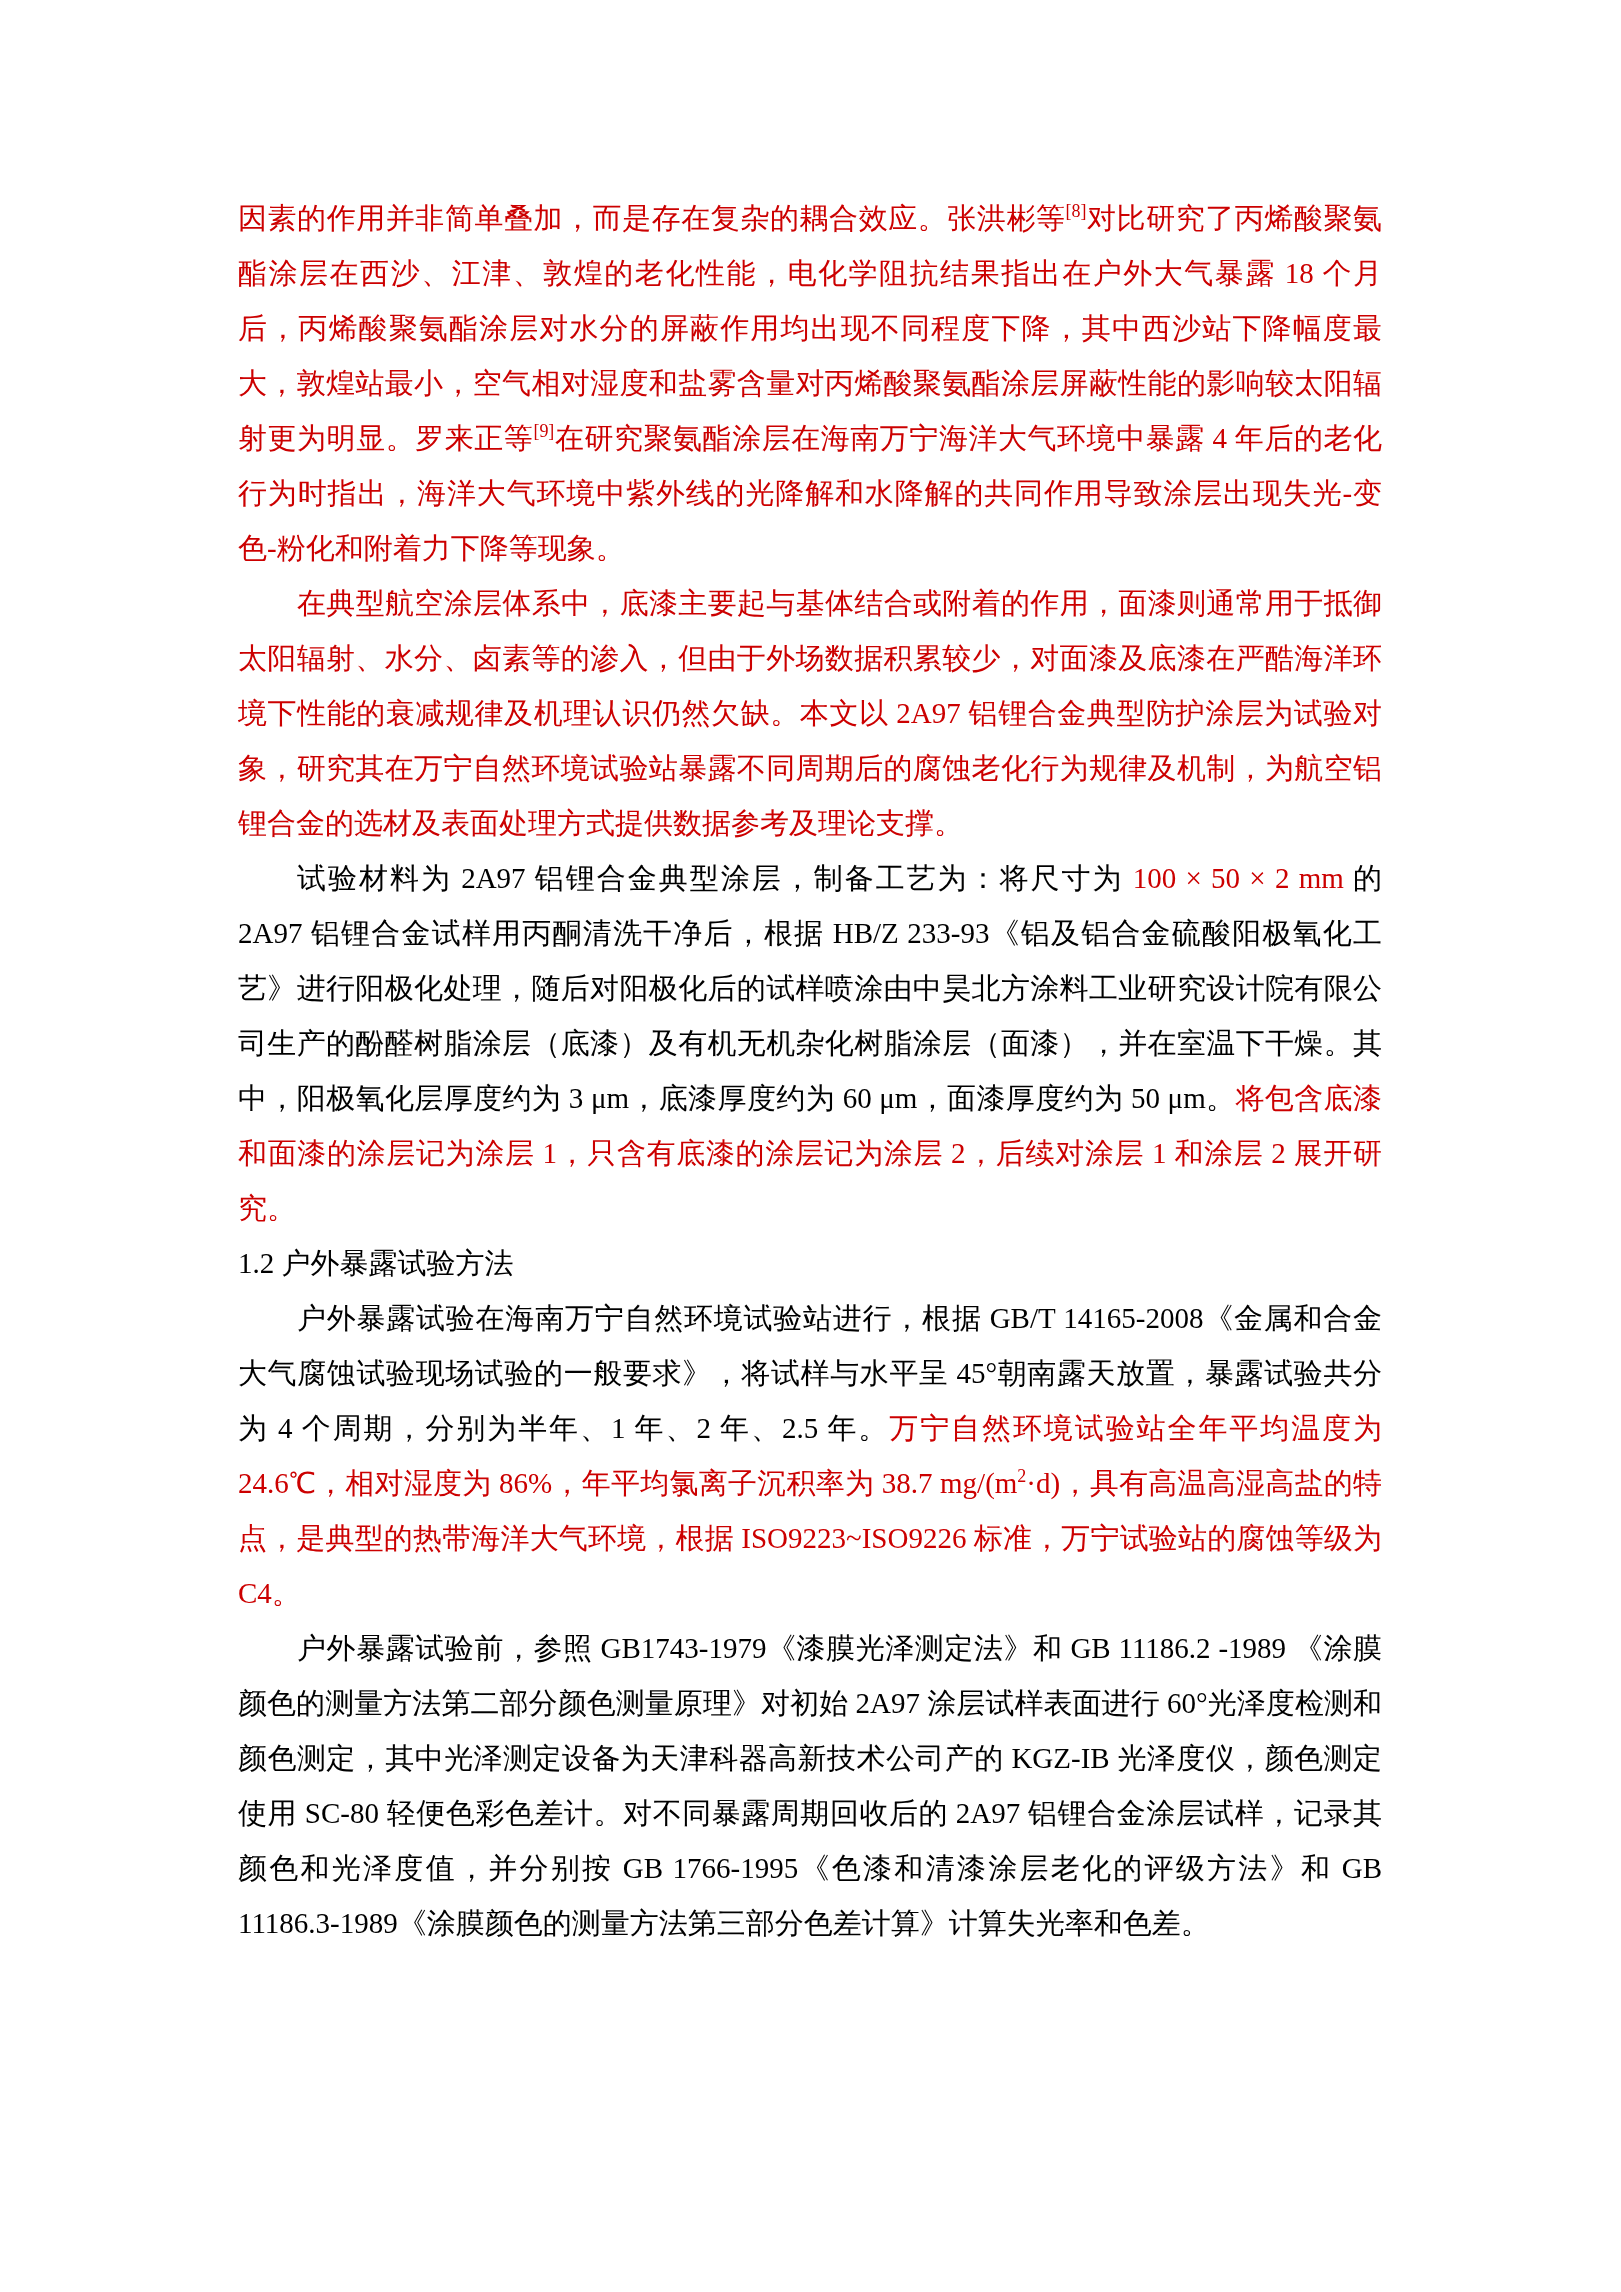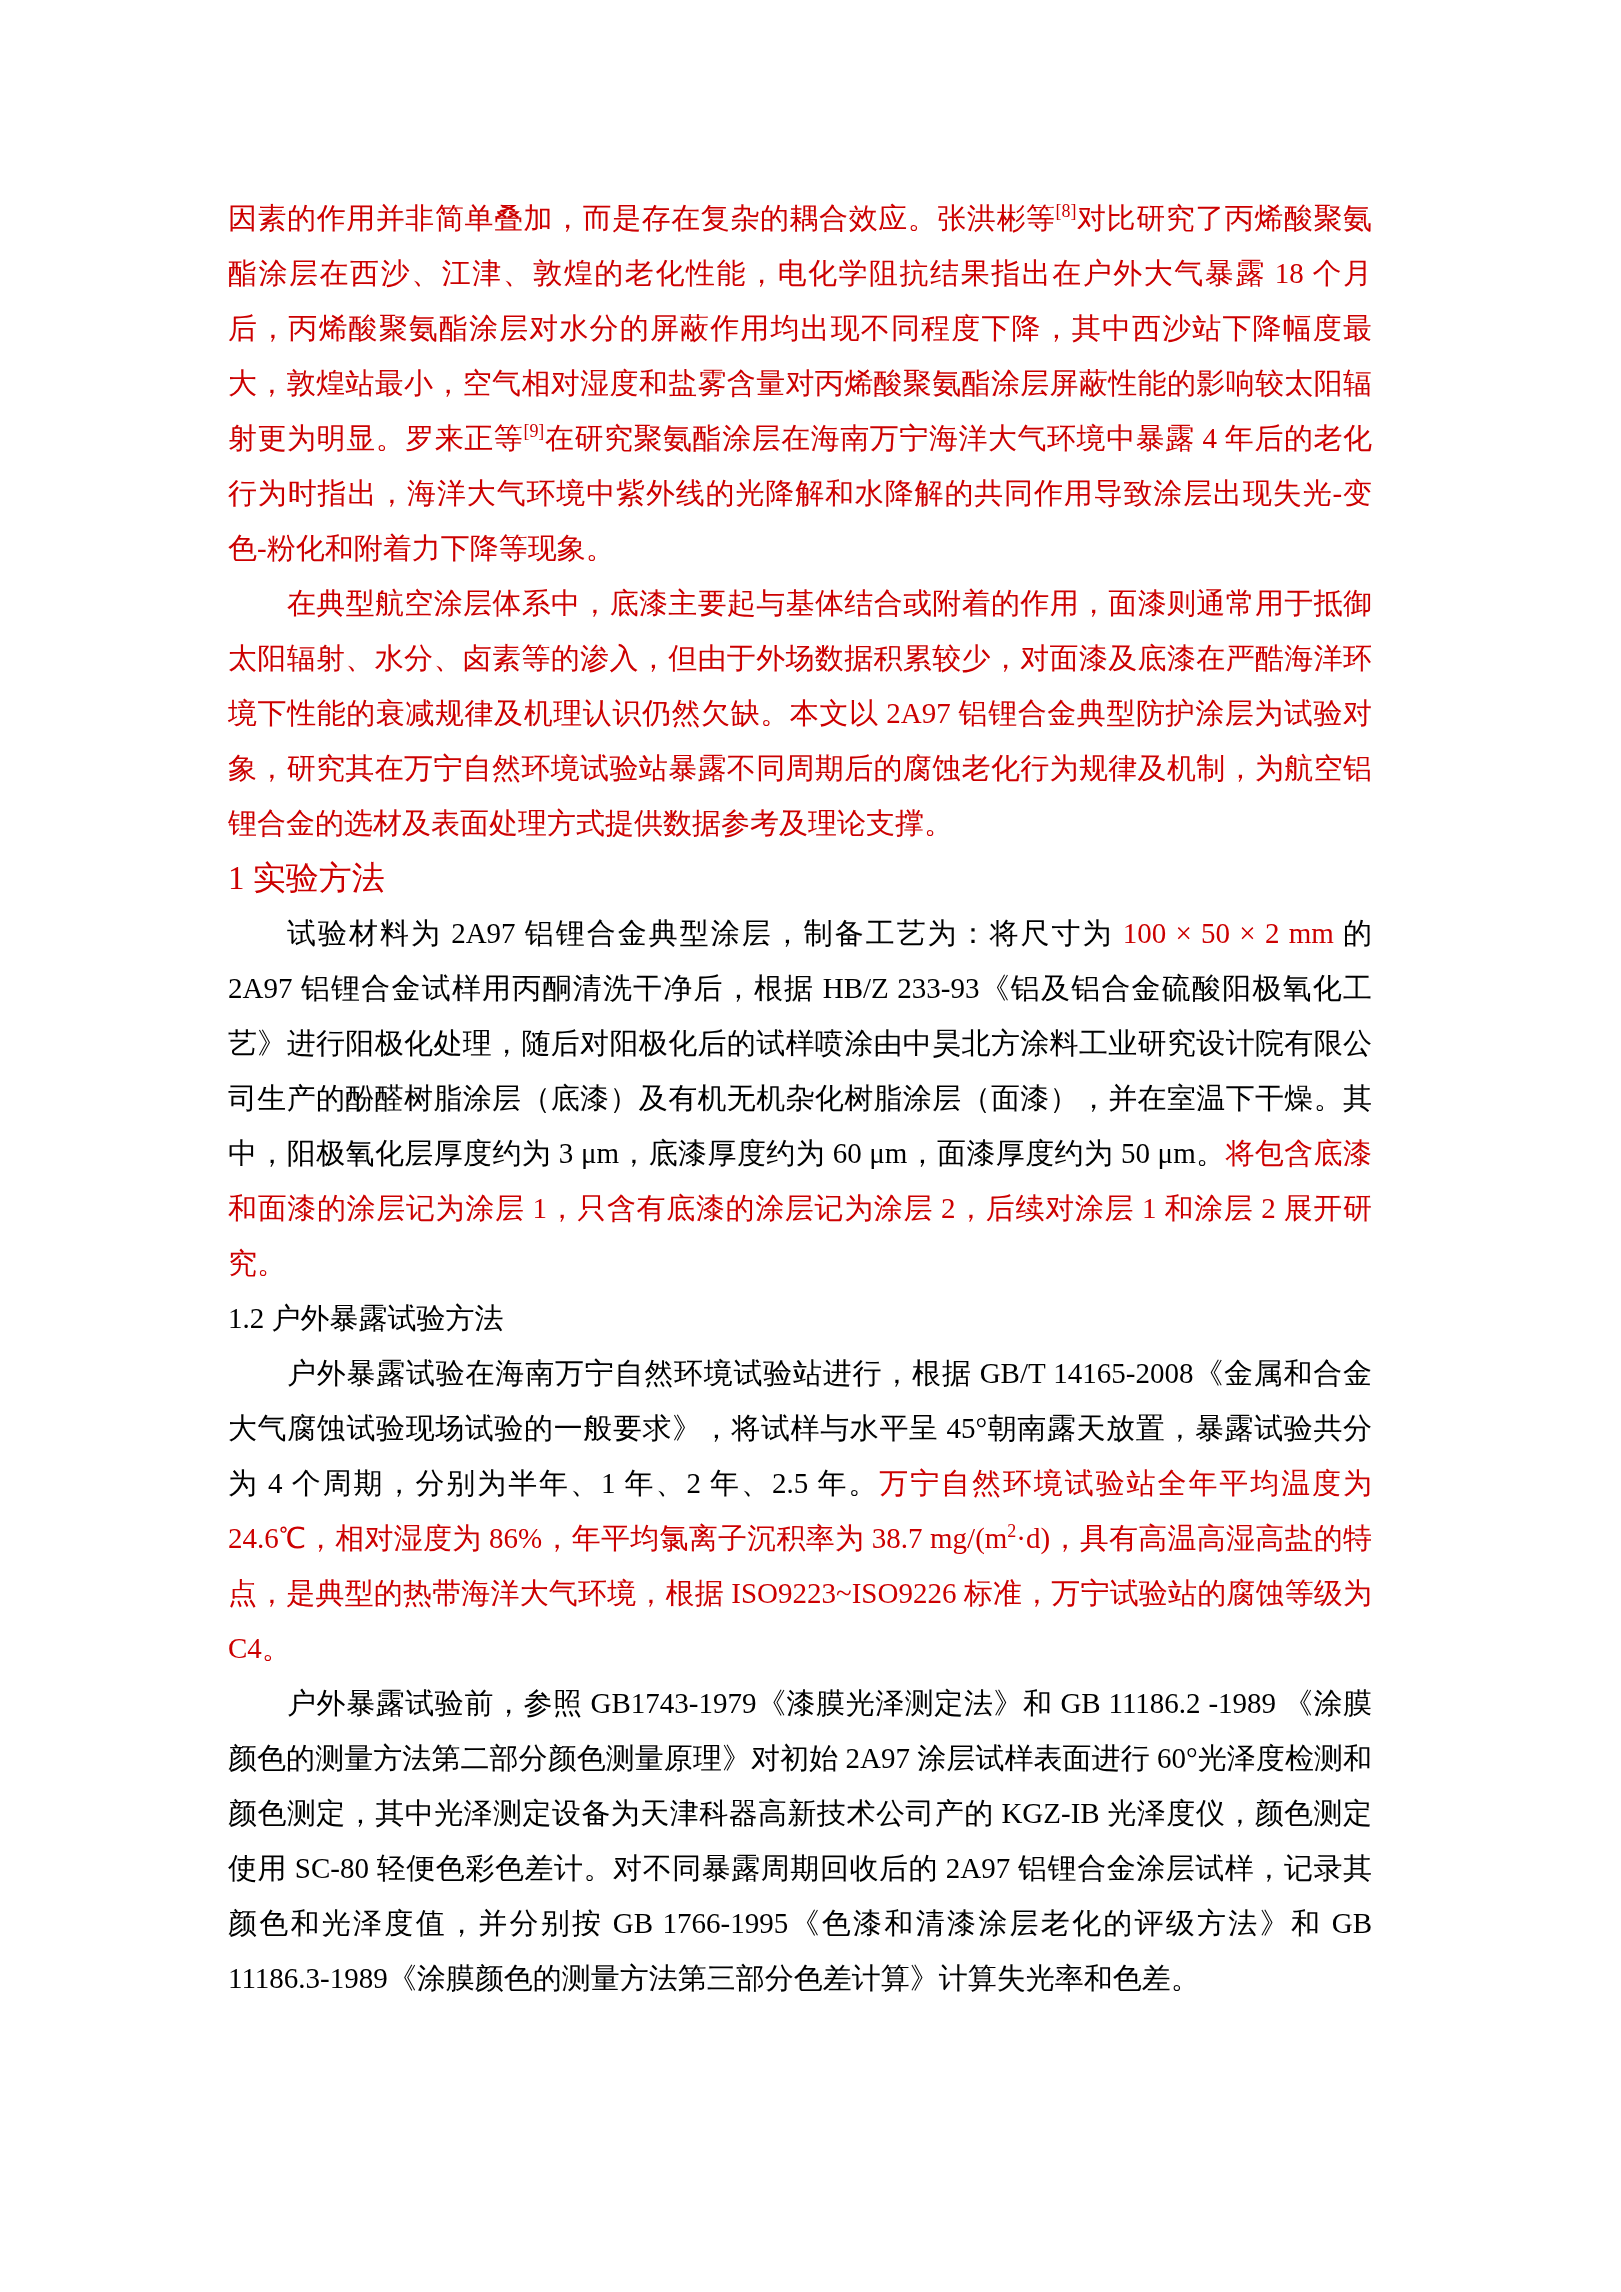--- a/index.html
+++ b/index.html
@@ -10,21 +10,21 @@
   .page {
     position: relative;
     width: 1621px;
     height: 2293px;
     background: #ffffff;
     overflow: hidden;
     font-family: "Liberation Serif", serif;
   }
   .content {
     position: absolute;
-    left: 228px;
+    left: 238px;
     top: 191px;
     width: 1144px;
   }
   .content p,
   .content h1,
   .content h2 {
     margin: 0;
     padding: 0;
     font-weight: normal;
   }
@@ -56,20 +56,19 @@
     vertical-align: super;
   }
 </style>
 </head>
 <body>
 
 <div class="page">
   <main class="content">
       <p class="body"><span style="color: rgb(204, 0, 0);">因素的作用并非简单叠加，而是存在复杂的耦合效应。张洪彬等</span><sup style="color: rgb(204, 0, 0);">[8]</sup><span style="color: rgb(204, 0, 0);">对比研究了丙烯酸聚氨酯涂层在西沙、江津、敦煌的老化性能，电化学阻抗结果指出在户外大气暴露 18 个月后，丙烯酸聚氨酯涂层对水分的屏蔽作用均出现不同程度下降，其中西沙站下降幅度最大，敦煌站最小，空气相对湿度和盐雾含量对丙烯酸聚氨酯涂层屏蔽性能的影响较太阳辐射更为明显。罗来正等</span><sup style="color: rgb(204, 0, 0);">[9]</sup><span style="color: rgb(204, 0, 0);">在研究聚氨酯涂层在海南万宁海洋大气环境中暴露 4 年后的老化行为时指出，海洋大气环境中紫外线的光降解和水降解的共同作用导致涂层出现失光-变色-粉化和附着力下降等现象。</span></p>
       <p class="body indent"><span style="color: rgb(204, 0, 0);">在典型航空涂层体系中，底漆主要起与基体结合或附着的作用，面漆则通常用于抵御太阳辐射、水分、卤素等的渗入，但由于外场数据积累较少，对面漆及底漆在严酷海洋环境下性能的衰减规律及机理认识仍然欠缺。本文以 2A97 铝锂合金典型防护涂层为试验对象，研究其在万宁自然环境试验站暴露不同周期后的腐蚀老化行为规律及机制，为航空铝锂合金的选材及表面处理方式提供数据参考及理论支撑。</span></p>
-      <h1 class="heading1"><span style="color: rgb(204, 0, 0);">1 实验方法</span></h1>
       <p class="body indent"><span style="color: rgb(0, 0, 0);">试验材料为 2A97 铝锂合金典型涂层，制备工艺为：将尺寸为 </span><span style="color: rgb(204, 0, 0);">100 × 50 × 2 mm</span><span style="color: rgb(0, 0, 0);"> 的 2A97 铝锂合金试样用丙酮清洗干净后，根据 HB/Z 233-93《铝及铝合金硫酸阳极氧化工艺》进行阳极化处理，随后对阳极化后的试样喷涂由中昊北方涂料工业研究设计院有限公司生产的酚醛树脂涂层（底漆）及有机无机杂化树脂涂层（面漆），并在室温下干燥。其中，阳极氧化层厚度约为 3 μm，底漆厚度约为 60 μm，面漆厚度约为 50 μm。</span><span style="color: rgb(204, 0, 0);">将包含底漆和面漆的涂层记为涂层 1，只含有底漆的涂层记为涂层 2，后续对涂层 1 和涂层 2 展开研究。</span></p>
       <h2 class="heading2"><span style="color: rgb(0, 0, 0); text-align: right;">1.2 户外暴露试验方法</span></h2>
       <p class="body indent"><span style="color: rgb(0, 0, 0);">户外暴露试验在海南万宁自然环境试验站进行，根据 GB/T 14165-2008《金属和合金大气腐蚀试验现场试验的一般要求》，将试样与水平呈 45°朝南露天放置，暴露试验共分为 4 个周期，分别为半年、1 年、2 年、2.5 年。</span><span style="color: rgb(204, 0, 0);">万宁自然环境试验站全年平均温度为 24.6℃，相对湿度为 86%，年平均氯离子沉积率为 38.7 mg/(m</span><sup style="color: rgb(204, 0, 0);">2</sup><span style="color: rgb(204, 0, 0);">·d)，具有高温高湿高盐的特点，是典型的热带海洋大气环境，根据 ISO9223~ISO9226 标准，万宁试验站的腐蚀等级为 C4。</span></p>
       <p class="body indent"><span style="color: rgb(0, 0, 0);">户外暴露试验前，参照 GB1743-1979《漆膜光泽测定法》和 GB 11186.2 -1989 《涂膜颜色的测量方法第二部分颜色测量原理》对初始 2A97 涂层试样表面进行 60°光泽度检测和颜色测定，其中光泽测定设备为天津科器高新技术公司产的 KGZ-IB 光泽度仪，颜色测定使用 SC-80 轻便色彩色差计。对不同暴露周期回收后的 2A97 铝锂合金涂层试样，记录其颜色和光泽度值，并分别按 GB 1766-1995《色漆和清漆涂层老化的评级方法》和 GB 11186.3-1989《涂膜颜色的测量方法第三部分色差计算》计算失光率和色差。</span></p>
     </main>
 </div>
 
 
 </body></html>

